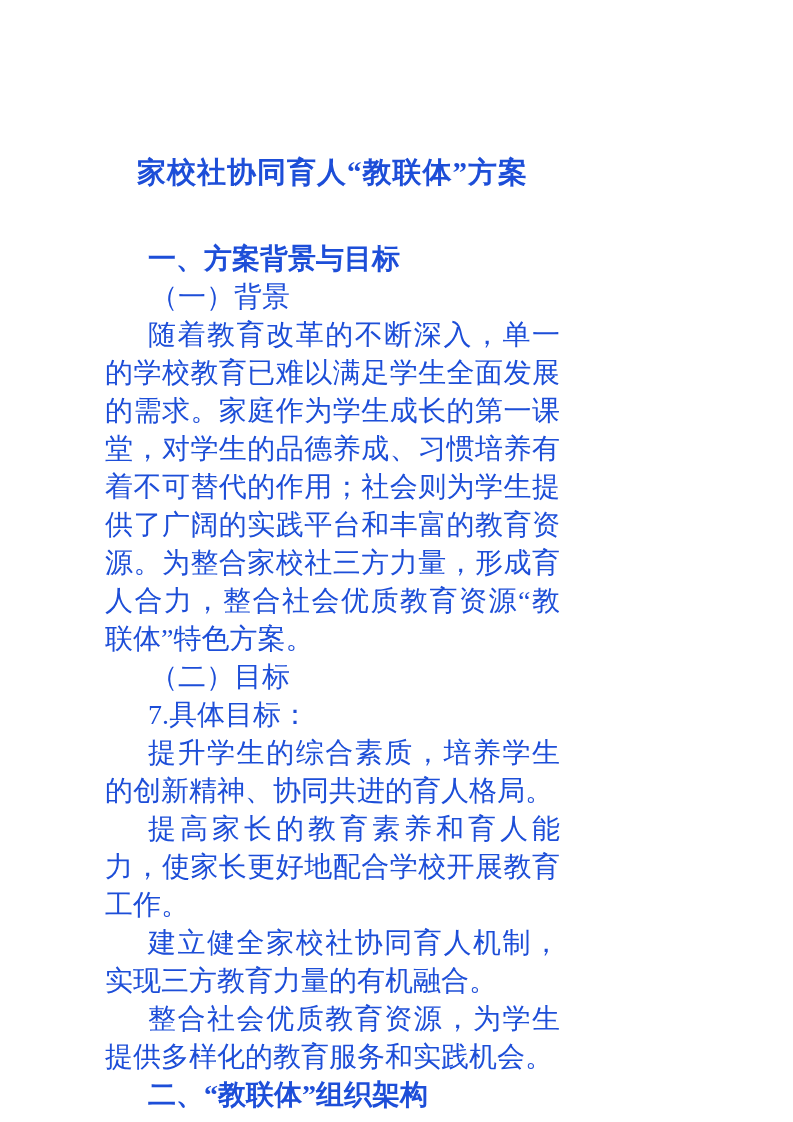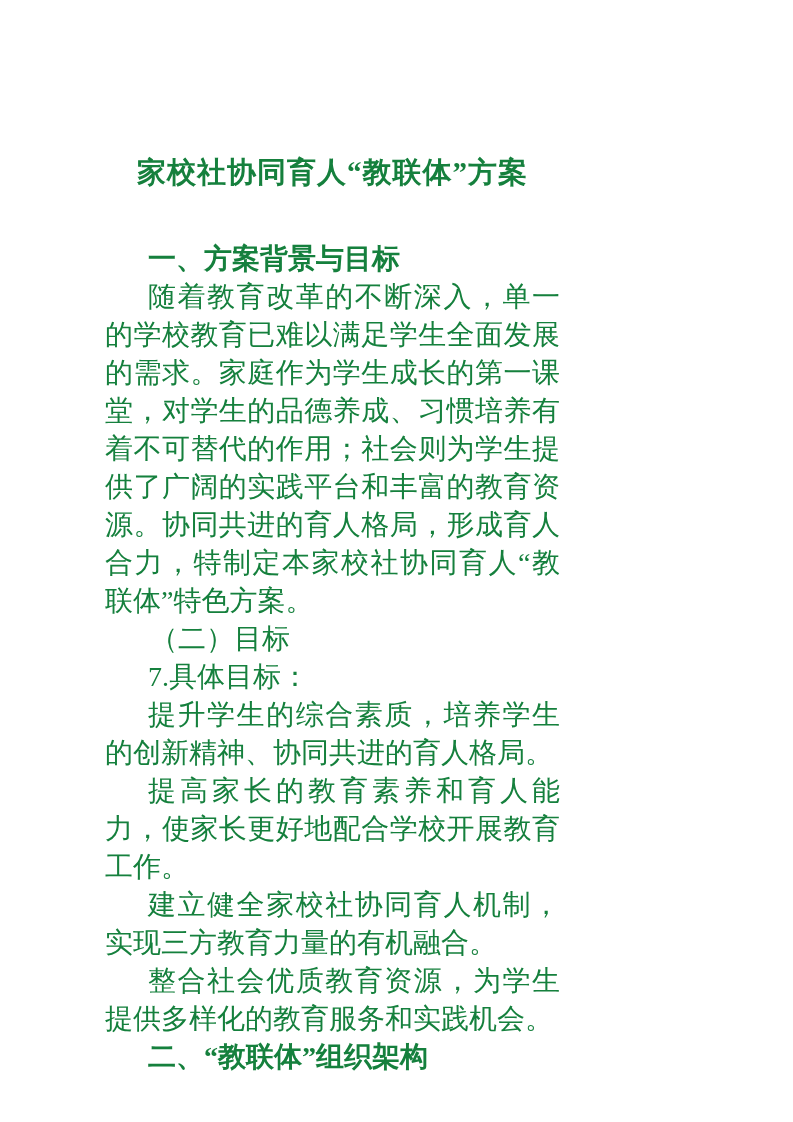--- a/index.html
+++ b/index.html
@@ -8,21 +8,21 @@
     background: #ffffff;
   }
   .page {
     position: relative;
     width: 663px;
     height: 1122px;
     background: #ffffff;
     box-sizing: border-box;
     padding: 150px 103px 0 105px;
     font-family: "Liberation Serif", "DejaVu Serif", serif;
-    color: #15803d;
+    color: #1d4ed8;
     overflow: hidden;
   }
   .doc-title {
     margin: 0 0 46px 0;
     font-size: 29px;
     line-height: 44px;
     font-weight: 700;
     text-align: center;
     letter-spacing: 1px;
   }
@@ -49,22 +49,23 @@
 </style>
 </head>
 <body>
 
 <div class="page">
 
   <h1 class="doc-title">家校社协同育人“教联体”方案</h1>
 
   <div class="line heading">一、方案背景与目标</div>
 
+  <div class="line subheading">（一）背景</div>
 
-  <p class="line para">随着教育改革的不断深入，单一的学校教育已难以满足学生全面发展的需求。家庭作为学生成长的第一课堂，对学生的品德养成、习惯培养有着不可替代的作用；社会则为学生提供了广阔的实践平台和丰富的教育资源。协同共进的育人格局，形成育人合力，特制定本家校社协同育人“教联体”特色方案。</p>
+  <p class="line para">随着教育改革的不断深入，单一的学校教育已难以满足学生全面发展的需求。家庭作为学生成长的第一课堂，对学生的品德养成、习惯培养有着不可替代的作用；社会则为学生提供了广阔的实践平台和丰富的教育资源。为整合家校社三方力量，形成育人合力，整合社会优质教育资源“教联体”特色方案。</p>
 
   <div class="line subheading">（二）目标</div>
 
 
   <p class="line para-single">7.具体目标：</p>
 
   <p class="line para">提升学生的综合素质，培养学生的创新精神、协同共进的育人格局。</p>
 
   <p class="line para">提高家长的教育素养和育人能力，使家长更好地配合学校开展教育工作。</p>
 

